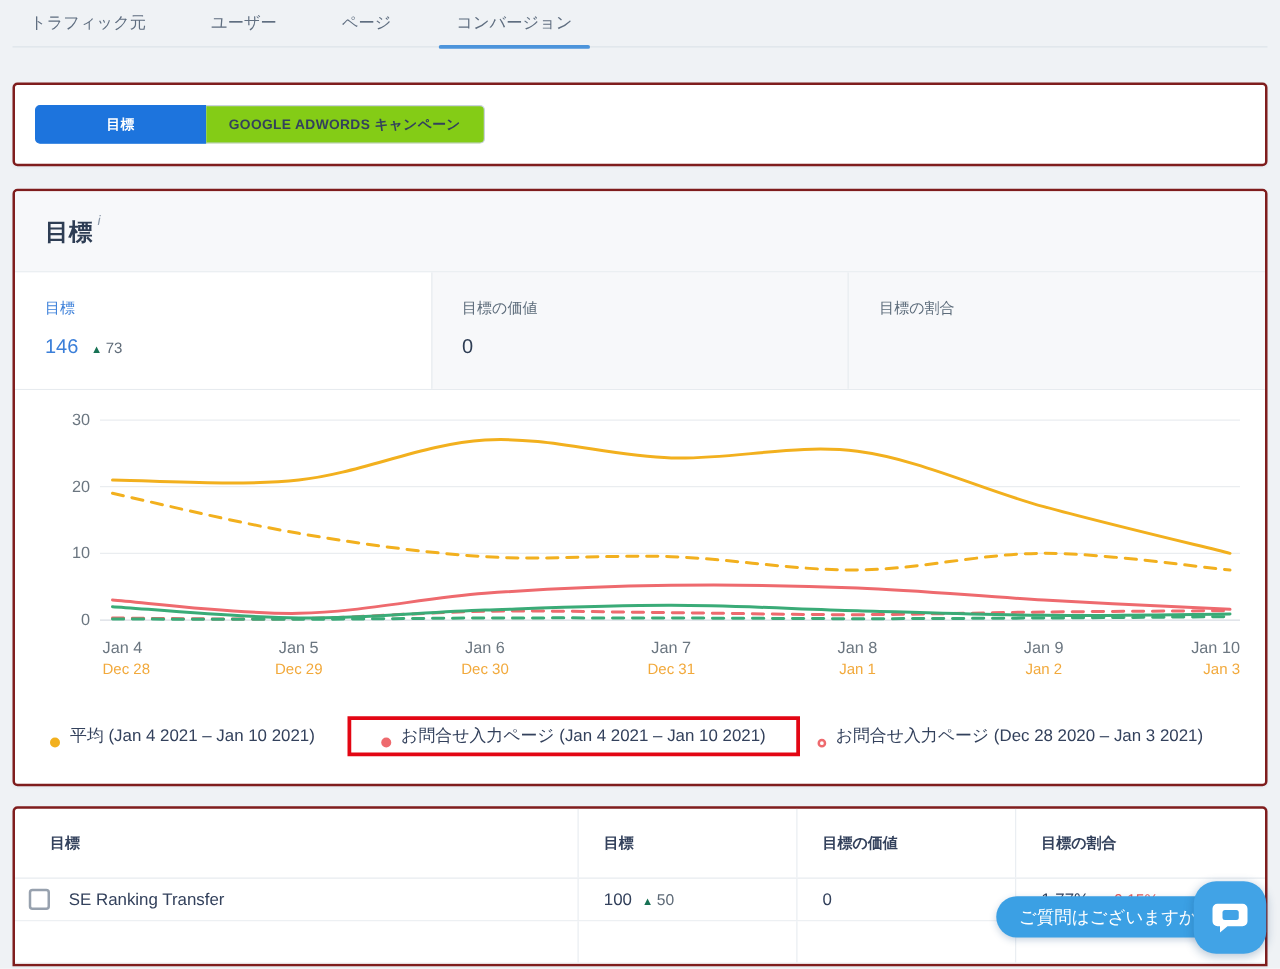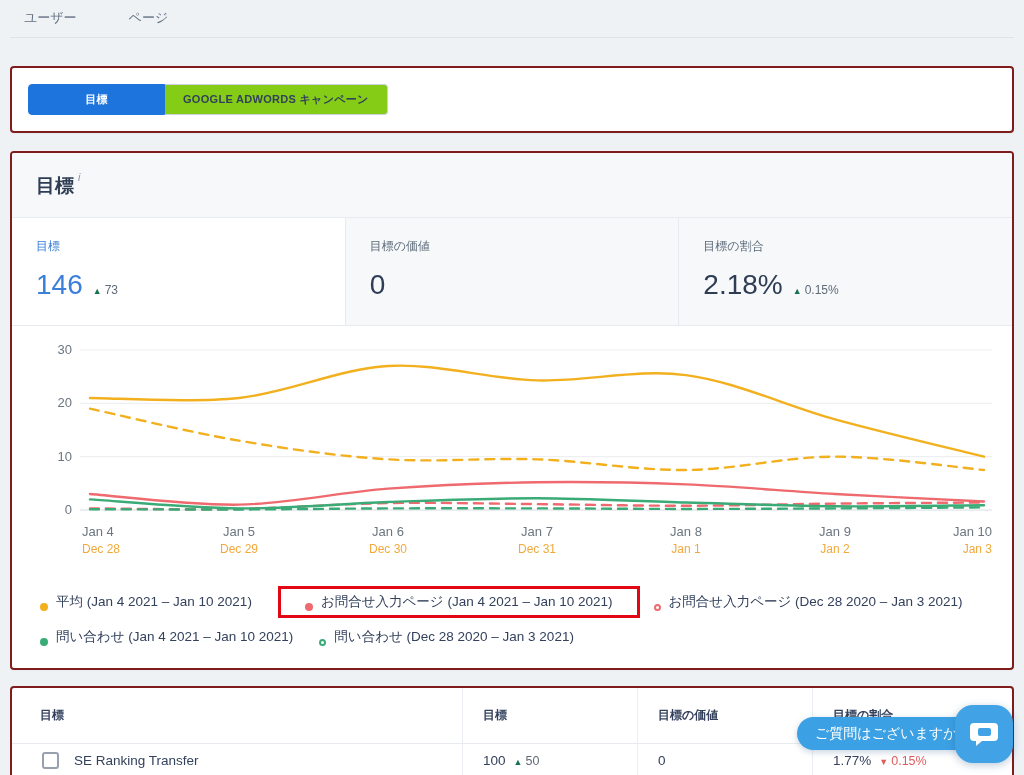--- a/index.html
+++ b/index.html
@@ -48,21 +48,21 @@
   .stats-row { display:flex; border-bottom:1px solid #E7EBEF; }
   .stat-panel {
     flex:1; padding:20px 24px 24px 24px; background:#F7F8FA;
     border-left:1px solid #E7EBEF; cursor:pointer;
   }
   .stat-panel:first-child { border-left:none; }
   .stat-panel.selected { background:#FFFFFF; }
   .stat-label { font-size:12px; color:#5C6B7A; margin-bottom:14px; }
   .stat-panel.selected .stat-label { color:#3B7FD9; }
   .stat-value-row { display:flex; align-items:baseline; }
-  .stat-value { font-size:28px; color:#2E3D54; }
+  .stat-value { font-size:16px; color:#2E3D54; }
   .stat-panel.selected .stat-value { color:#3B7FD9; }
   .delta { font-size:12px; margin-left:10px; color:#5F6B78; white-space:nowrap; }
   .delta .arrow-up { color:#177254; font-size:9px; margin-right:3px; }
   
   .chart-wrap { padding:14px 24px 0 24px; background:#FFFFFF; }
   .ytick { font-size:13px; fill:#6B7680; }
   .xtick { font-size:13px; fill:#6B7680; }
   .xtick2 { font-size:12px; fill:#F2A93B; }
   
   .legend { padding:14px 24px 22px 28px; }
@@ -80,21 +80,21 @@
   .card-table { margin-top:16px; margin-bottom:0; border-radius:4px 4px 0 0; overflow:hidden; }
   .goal-table { width:100%; }
   .t-row { display:grid; grid-template-columns:450px 175px 175px 1fr; align-items:center; }
   .t-row > div { border-left:1px solid #EAEEF2; height:100%; display:flex; align-items:center; }
   .t-row > div:first-child { border-left:none; }
   .t-head { border-bottom:1px solid #E7EBEF; }
   .t-head > div { font-size:12px; font-weight:bold; color:#33415C; padding:19px 20px; }
   .t-head > div:first-child { padding-left:28px; }
   .t-body-row { border-bottom:1px solid #EDF0F3; height:34px; }
   .t-body-row > div { font-size:13.5px; color:#33415C; padding:0 20px; }
-  .t-body-row > div:first-child { padding-left:30px; }
+  .t-body-row > div:first-child { padding-left:11px; }
   .checkbox {
     width:17px; height:17px; border-radius:3px; margin-right:15px; flex:0 0 auto;
     border:2px solid #97A1AE; background:#fff; cursor:pointer;
     display:flex; align-items:center; justify-content:center;
   }
   .cell-delta { font-size:12.5px; color:#5F6B78; margin-left:8px;text-align:center; }
   .cell-delta .arrow-up { color:#177254; font-size:9px; margin-right:3px; }
   .rate-delta { font-size:12.5px; color:#E25C5C; margin-left:8px; }
   .rate-delta .arrow-down { color:#E25C5C; font-size:9px; margin-right:3px; }
   
@@ -113,22 +113,24 @@
     position:absolute; left:955px; top:705px; width:58px; height:58px;
     border-radius:18px; background:#41A3E6; box-shadow:0 2px 8px rgba(30,80,130,.3);
     display:flex; align-items:center; justify-content:center; cursor:pointer;
   }
 </style>
 </head>
 <body>
 
 <nav class="top-tabs">
   <div class="top-tabs-inner">
+      <div class="top-tab">トラフィック元</div>
       <div class="top-tab">ユーザー</div>
       <div class="top-tab">ページ</div>
+      <div class="top-tab active">コンバージョン</div>
     </div>
 </nav>
 
 <section class="card card-toggle">
   <div class="toggle-group">
       <button class="toggle-btn active">目標</button>
       <button class="toggle-btn">GOOGLE ADWORDS キャンペーン</button>
     </div>
 </section>
 
@@ -147,24 +149,20 @@
         </div>
       </div>
       <div class="stat-panel">
         <div class="stat-label">目標の価値</div>
         <div class="stat-value-row">
           <span class="stat-value">0</span>
         </div>
       </div>
       <div class="stat-panel">
         <div class="stat-label">目標の割合</div>
-        <div class="stat-value-row">
-          <span class="stat-value">2.18%</span>
-          <span class="delta"><span class="arrow-up">▲</span>0.15%</span>
-        </div>
       </div>
     </div>
 
   <div class="chart-wrap">
     <svg width="956" height="218" viewBox="0 0 956 218">
         <line x1="44" y1="170" x2="956" y2="170" stroke="#D8DDE3" stroke-width="1"></line>
         <text class="ytick" x="36" y="174" text-anchor="end">0</text>
         <line x1="44" y1="116.66666666666667" x2="956" y2="116.66666666666667" stroke="#EAEDF0" stroke-width="1"></line>
         <text class="ytick" x="36" y="120.66666666666667" text-anchor="end">10</text>
         <line x1="44" y1="63.33333333333334" x2="956" y2="63.33333333333334" stroke="#EAEDF0" stroke-width="1"></line>
@@ -202,30 +200,20 @@
         </div>
         <div class="legend-item highlighted">
           <span class="legend-marker" style="background: rgb(238, 106, 110);"></span>
           <span class="legend-label">お問合せ入力ページ (Jan 4 2021 – Jan 10 2021)</span>
         </div>
         <div class="legend-item">
           <span class="legend-marker hollow" style="border-color: rgb(238, 106, 110);"></span>
           <span class="legend-label">お問合せ入力ページ (Dec 28 2020 – Jan 3 2021)</span>
         </div>
       </div>
-      <div class="legend-row">
-        <div class="legend-item">
-          <span class="legend-marker" style="background: rgb(58, 171, 119);"></span>
-          <span class="legend-label">問い合わせ (Jan 4 2021 – Jan 10 2021)</span>
-        </div>
-        <div class="legend-item">
-          <span class="legend-marker hollow" style="border-color: rgb(58, 171, 119);"></span>
-          <span class="legend-label">問い合わせ (Dec 28 2020 – Jan 3 2021)</span>
-        </div>
-      </div>
     </div>
 </section>
 
 <section class="card card-table">
   <div class="goal-table">
     <div class="t-row t-head">
         <div>目標</div>
         <div>目標</div>
         <div>目標の価値</div>
         <div>目標の割合</div>

